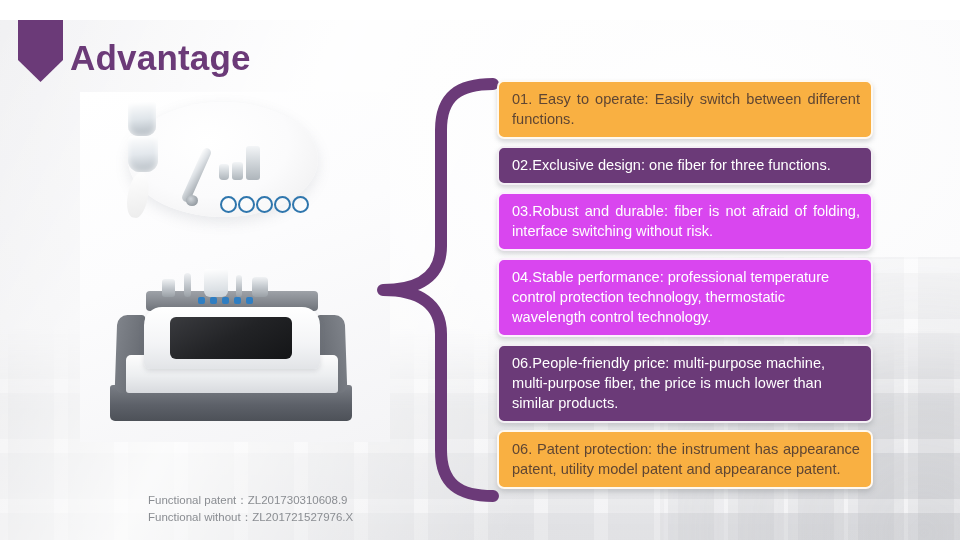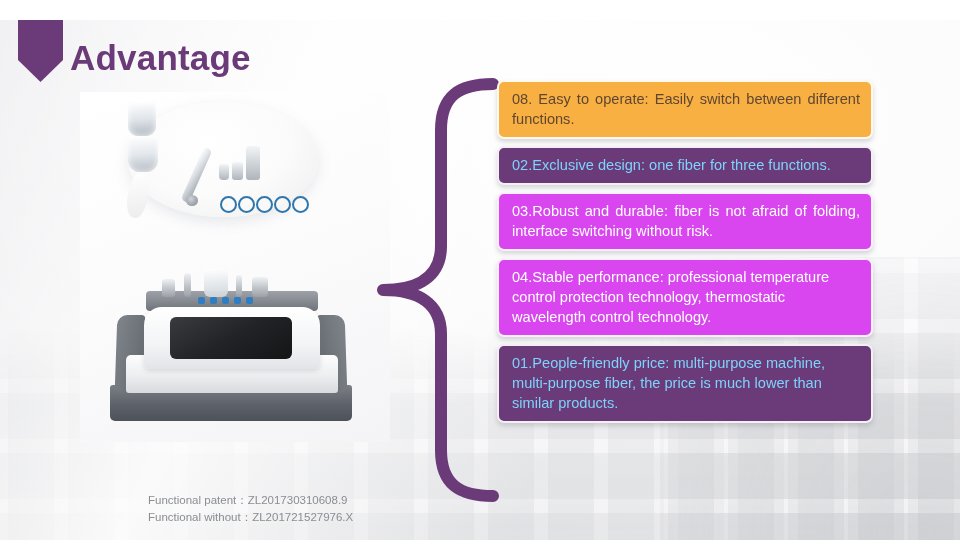--- a/index.html
+++ b/index.html
@@ -276,21 +276,21 @@
     box-shadow: 0 3px 5px rgba(110,114,122,0.28);
   }
   .abox.orange {
     background: #f9b042;
     color: #5f4633;
     text-align: justify;
     text-justify: inter-word;
   }
   .abox.purple {
     background: #6b3a78;
-    color: #7dd3fc;
+    color: #ffffff;
   }
   .abox.teal {
     background: #d946ef;
     color: #ffffff;
   }
   .abox.justify { text-align: justify; text-justify: inter-word; }
   .abox.leftal  { text-align: left; }
   .abox .txt { display: block; }
 
   
@@ -363,39 +363,42 @@
 
   <div class="brace">
     <svg width="125" height="424" viewBox="0 0 125 424" xmlns="http://www.w3.org/2000/svg">
       <path d="M118 6 C 84 6, 66 18, 66 52 L 66 168 C 66 198, 44 212, 8 212 C 44 212, 66 226, 66 256 L 66 372 C 66 406, 84 418, 118 418" fill="none" stroke="#6b3a78" stroke-width="12" stroke-linecap="round" stroke-linejoin="round"></path>
     </svg>
   </div>
 
   <div class="boxes">
 
     <div class="abox orange justify">
-      <span class="txt">08. Easy to operate: Easily switch between different functions.</span>
+      <span class="txt">01. Easy to operate: Easily switch between different functions.</span>
     </div>
 
     <div class="abox purple justify">
       <span class="txt">02.Exclusive design: one fiber for three functions.</span>
     </div>
 
     <div class="abox teal justify">
       <span class="txt">03.Robust and durable: fiber is not afraid of folding, interface switching without risk.</span>
     </div>
 
     <div class="abox teal leftal">
       <span class="txt">04.Stable performance: professional temperature control protection technology, thermostatic wavelength control technology.</span>
     </div>
 
     <div class="abox purple leftal">
-      <span class="txt">01.People-friendly price: multi-purpose machine, multi-purpose fiber, the price is much lower than similar products.</span>
-    </div>
-
+      <span class="txt">06.People-friendly price: multi-purpose machine, multi-purpose fiber, the price is much lower than similar products.</span>
+    </div>
+
+    <div class="abox orange justify">
+      <span class="txt">06. Patent protection: the instrument has appearance patent, utility model patent and appearance patent.</span>
+    </div>
 
   </div>
 
   <div class="patents">
     <div>Functional patent：ZL201730310608.9</div>
     <div>Functional without：ZL201721527976.X</div>
   </div>
 
 </div>
 

